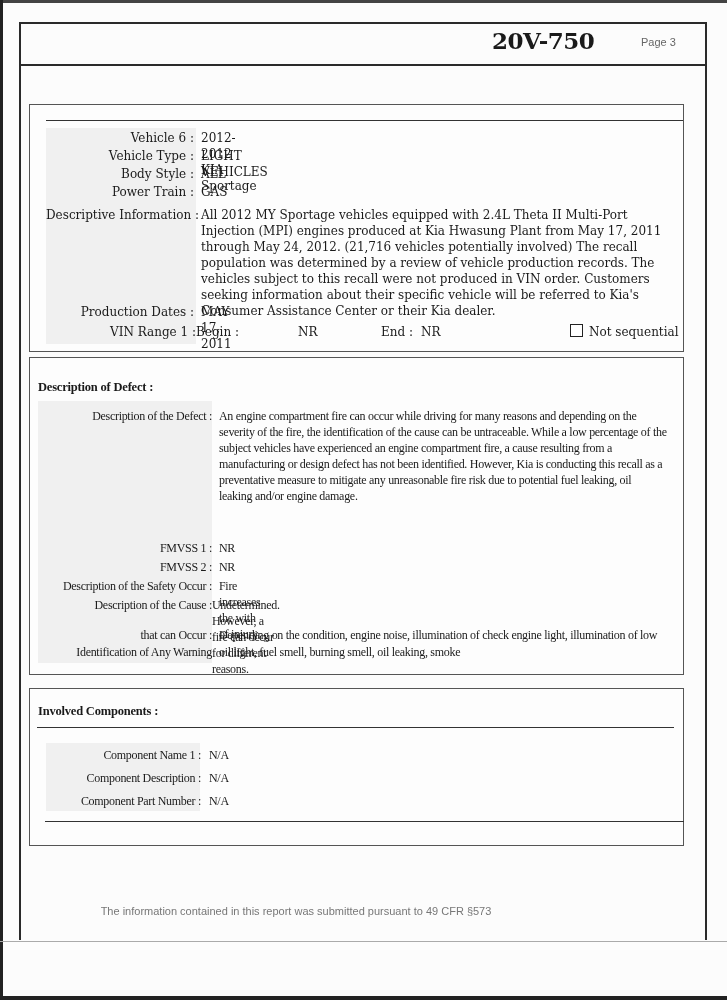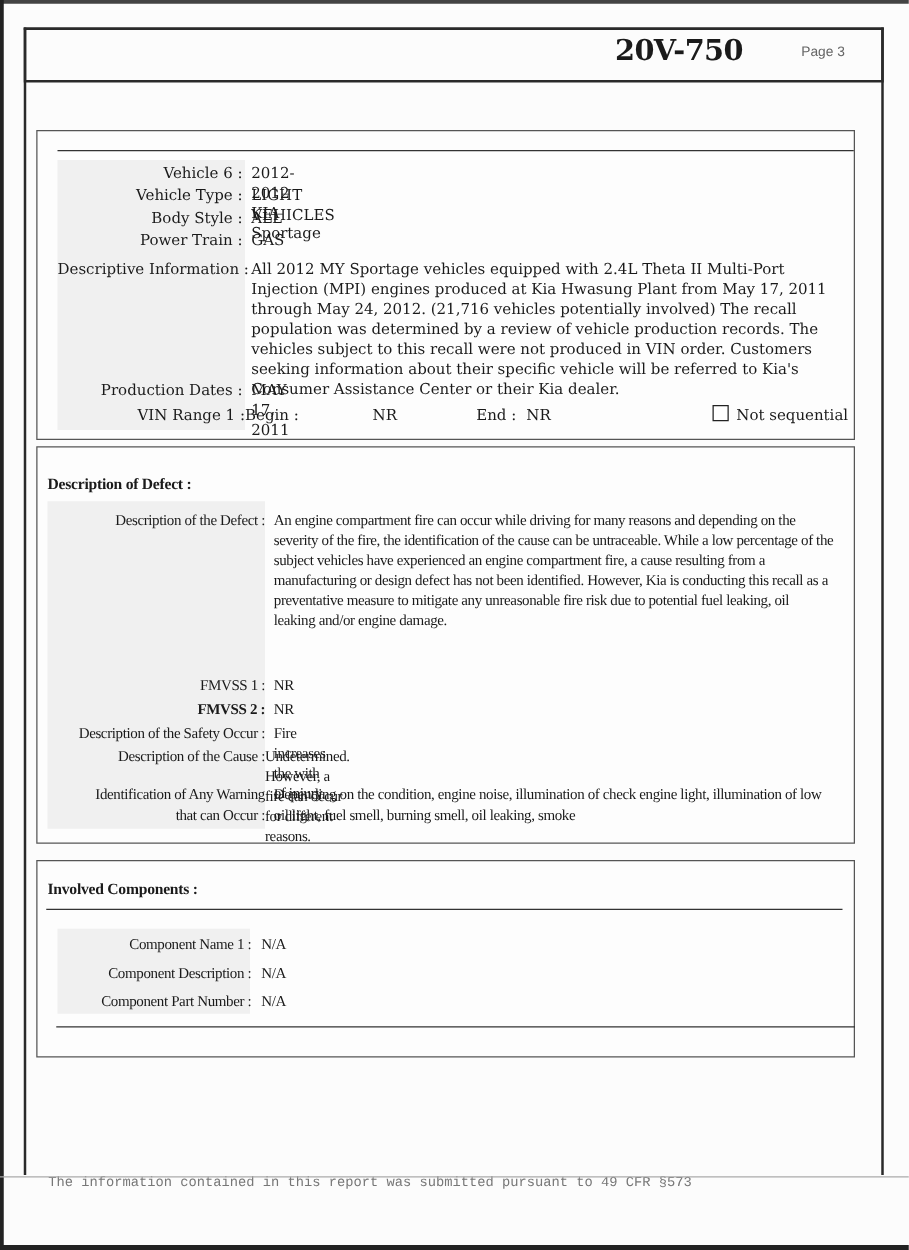--- a/index.html
+++ b/index.html
@@ -46,22 +46,22 @@
   .cond { font-family: "Liberation Serif", serif; font-size: 13px; letter-spacing: -0.3px; }
   .section-title {
     position: absolute; font-weight: bold; font-size: 12.5px; font-family: "Liberation Serif", serif;
     letter-spacing: -0.2px;
   }
   .checkbox {
     display: inline-block; width: 11px; height: 11px; border: 1px solid #222; vertical-align: -1px; margin-right: 6px;
     background: #fff;
   }
   .footer {
-    position: absolute; left: 0; width: 592px; top: 941px; text-align: center; font-size: 11px;
-    color: #777; font-family: Liberation Mono, monospace;
+    position: absolute; left: 0; width: 592px; top: 905px; text-align: center; font-size: 11px;
+    color: #777; font-family: Liberation Sans, sans-serif;
   }
 </style>
 </head>
 <body>
 
 <div class="top-edge"></div>
 <div class="left-edge"></div>
 <div class="outer-frame"></div>
 
 <div class="header">
@@ -118,35 +118,35 @@
 <div class="cond">
   <div class="row" style="left:0; top:408px;">
     <span class="lbl" style="left:40px; width:172px;">Description of the Defect :</span>
     <span class="val" style="left:219px; width:448px; white-space:normal;">An engine compartment fire can occur while driving for many reasons and depending on the severity of the fire, the identification of the cause can be untraceable.  While a low percentage of the subject vehicles have experienced an engine compartment fire, a cause resulting from a manufacturing or design defect has not been identified.  However, Kia is conducting this recall as a preventative measure to mitigate any unreasonable fire risk due to potential fuel leaking, oil leaking and/or engine damage.</span>
   </div>
   <div class="row" style="left:0; top:540px;">
     <span class="lbl" style="left:40px; width:172px;">FMVSS 1 :</span>
     <span class="val" style="left:219px;">NR</span>
   </div>
   <div class="row" style="left:0; top:559px;">
-    <span class="lbl" style="left:40px; width:172px;font-weight:bold;">FMVSS 2 :</span>
+    <span class="lbl" style="left:40px; width:172px;">FMVSS 2 :</span>
     <span class="val" style="left:219px;">NR</span>
   </div>
   <div class="row" style="left:0; top:578px;">
     <span class="lbl" style="left:20px; width:192px;">Description of the Safety Occur :</span>
     <span class="val" style="left:219px;">Fire increases the with of injury.</span>
   </div>
   <div class="row" style="left:0; top:597px;">
     <span class="lbl" style="left:40px; width:172px;">Description of the Cause :</span>
     <span class="val" style="left:212px;">Undetermined.  However, a fire can occur for different reasons.</span>
   </div>
   <div class="row" style="left:0; top:627px;">
     <span class="lbl" style="left:30px; width:182px; line-height:17px;">
+      <span style="display:block;">that can Occur :</span>
       <span style="display:block;">Identification of Any Warning</span>
-      <span style="display:block;">that can Occur :</span>
     </span>
     <span class="val" style="left:219px; width:440px; white-space:normal; line-height:17px;">Depending on the condition, engine noise, illumination of check engine light, illumination of low oil light, fuel smell, burning smell, oil leaking, smoke</span>
   </div>
 </div>
 
 <div class="box" style="left:29px; top:688px; width:655px; height:158px;"></div>
 <div class="section-title" style="left:38px; top:704px;text-align:right;">Involved Components :</div>
 <div class="rule" style="left:37px; top:727px; width:637px;"></div>
 <div class="shade" style="left:46px; top:743px; width:154px; height:68px;"></div>
 <div class="cond">

